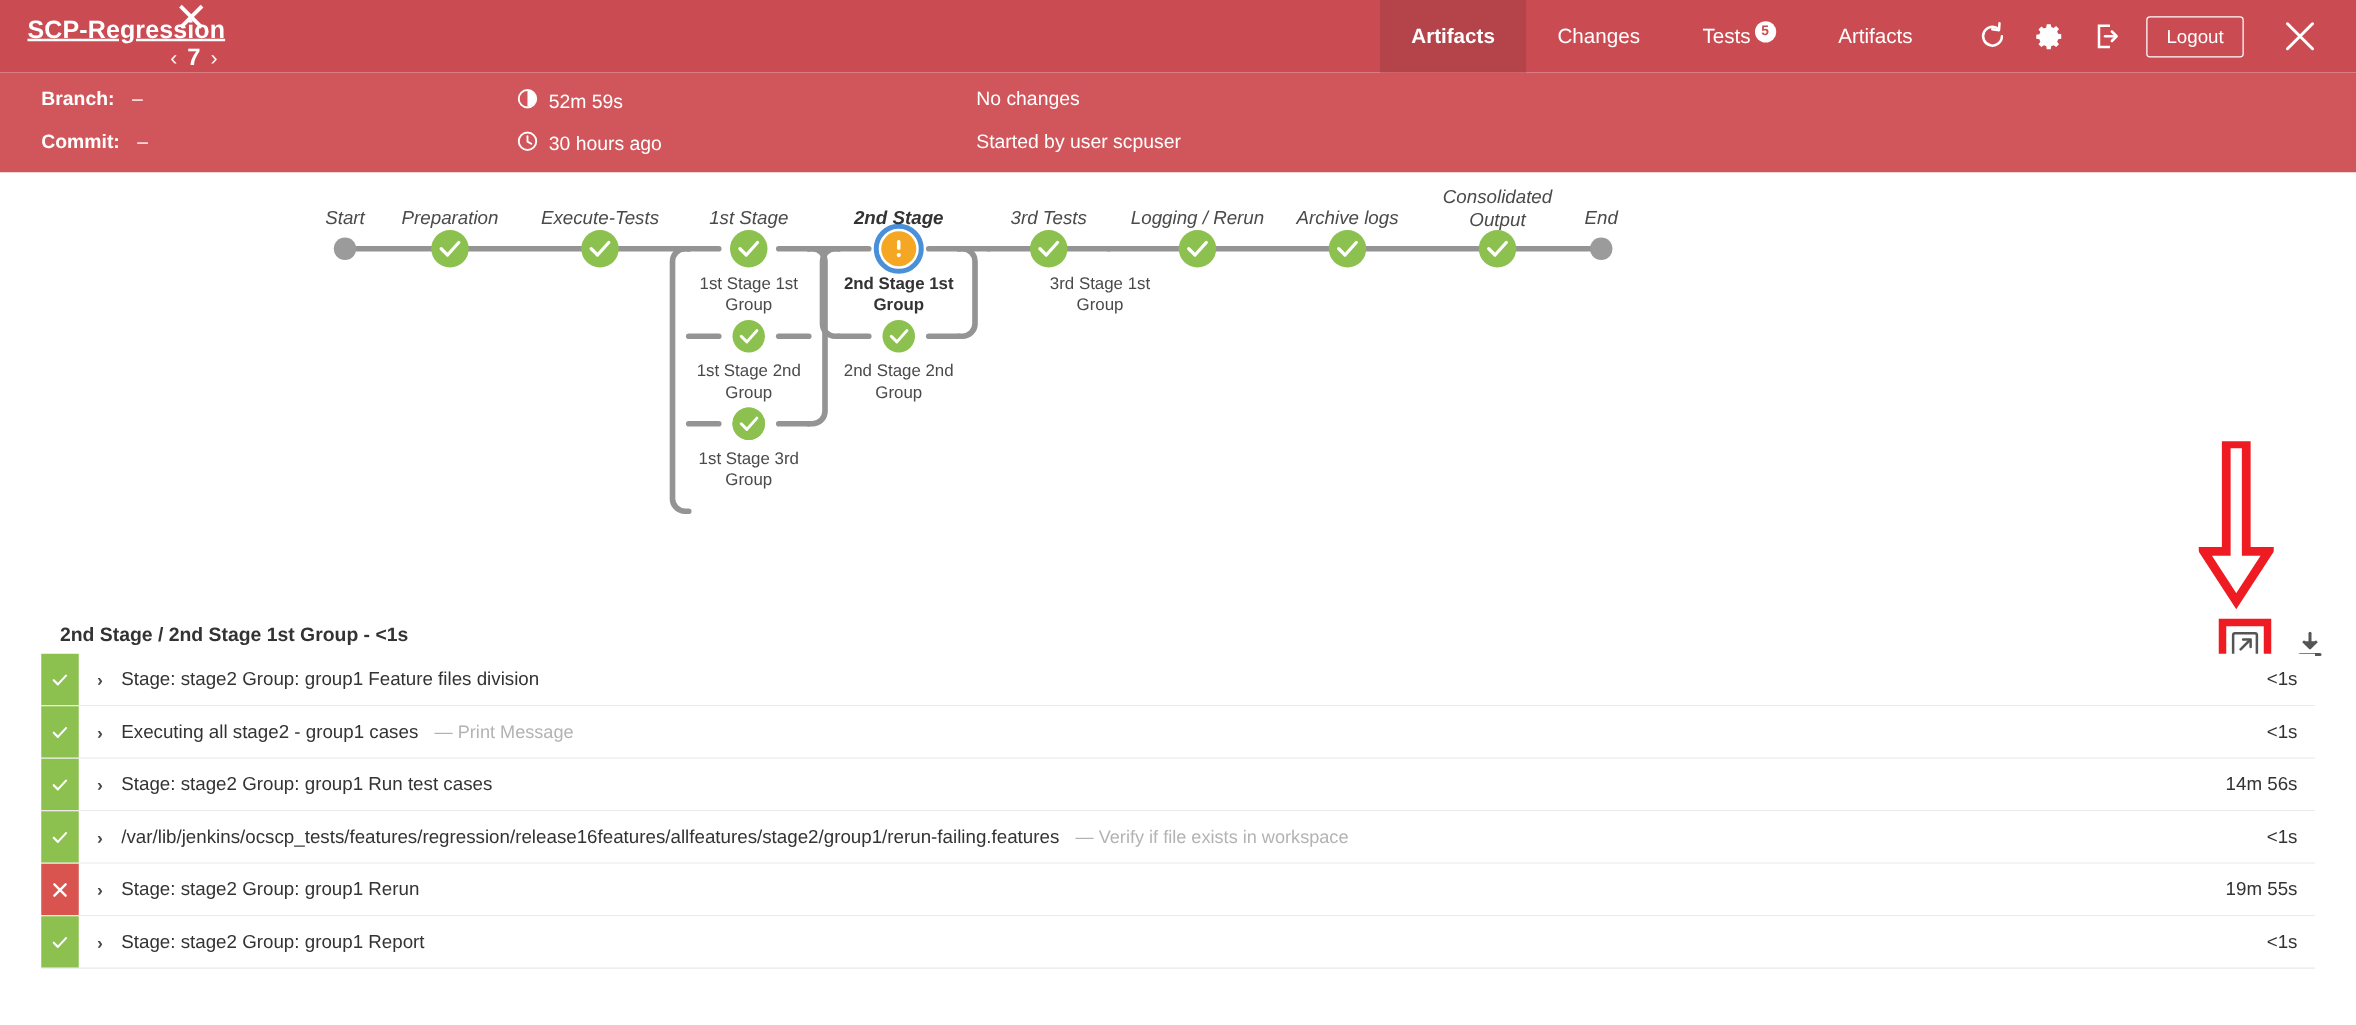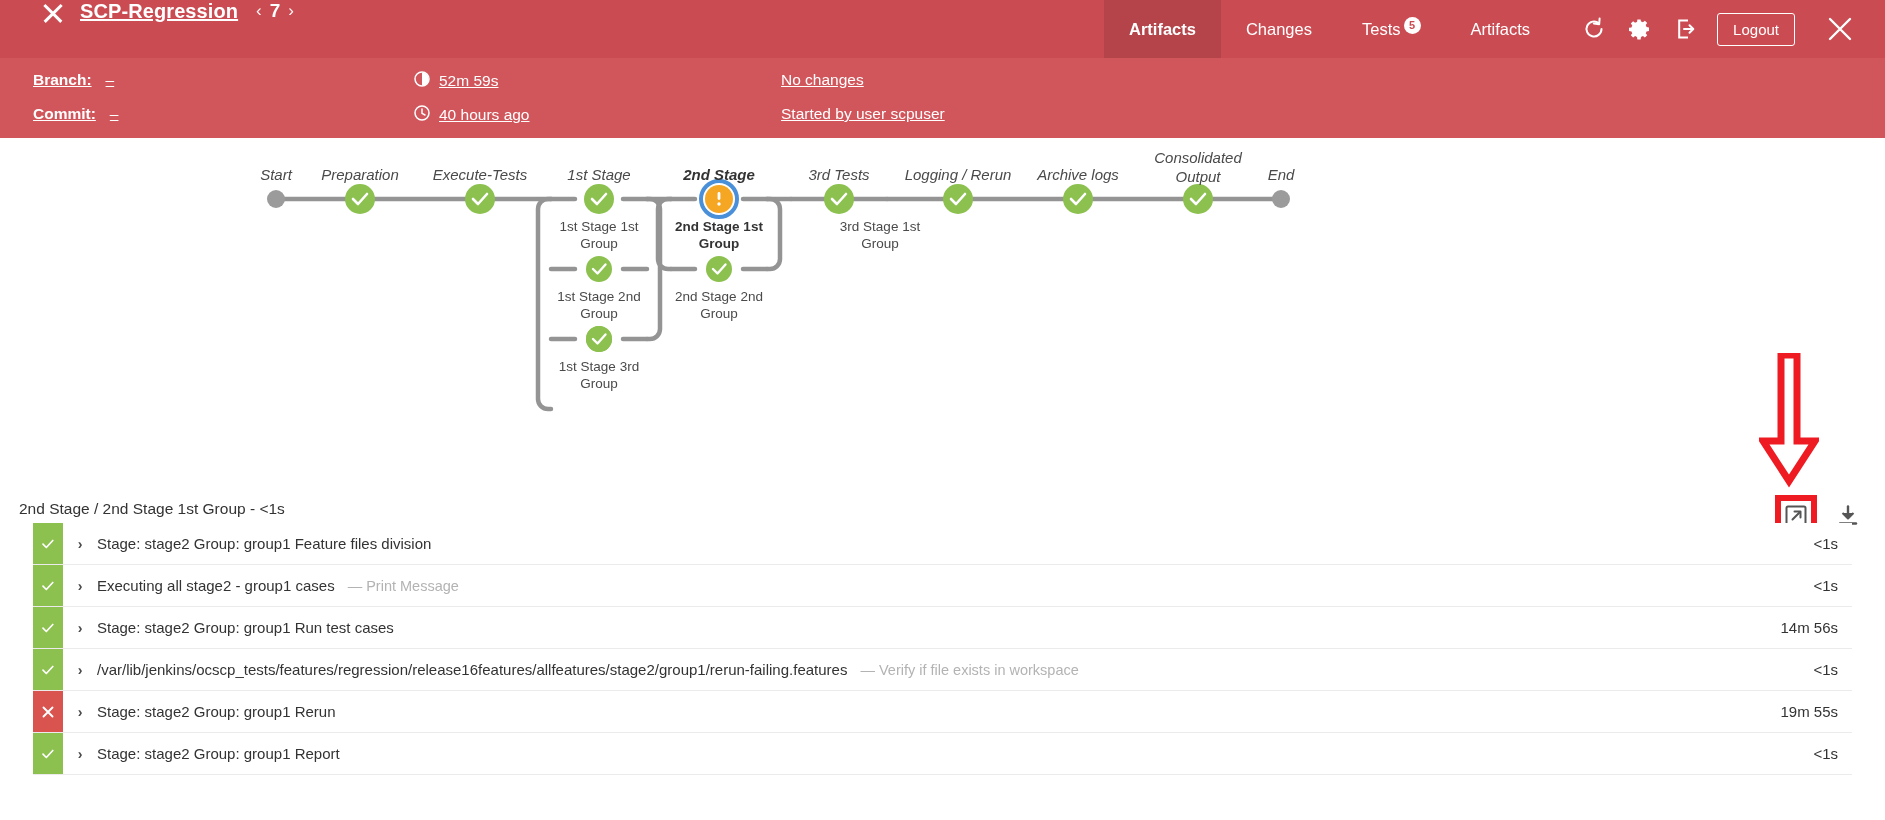--- a/index.html
+++ b/index.html
@@ -11,21 +11,21 @@
     overflow:hidden;
     position:relative;
   }
 
   
   .topbar{
     position:absolute;left:0;top:0;width:1885px;height:58px;
     background:#cb4b52;
     display:flex;align-items:center;
   }
-  .topbar-left{display:flex;align-items:flex-start;height:58px;padding-left:40px;}
+  .topbar-left{display:flex;align-items:flex-end;height:58px;padding-left:22px;flex-direction:column;}
   .close-x{
     width:26px;height:26px;position:relative;cursor:pointer;margin-right:14px;
   }
   .close-x:before,.close-x:after{
     content:"";position:absolute;left:1px;top:12px;width:24px;height:2.6px;background:#fff;
   }
   .close-x:before{transform:rotate(45deg);}
   .close-x:after{transform:rotate(-45deg);}
   .job-name{
     color:#fff;font-size:20px;font-weight:bold;text-decoration:underline;
@@ -56,21 +56,21 @@
   .logout-btn{
     border:1.6px solid #fff;color:#fff;font-size:15px;border-radius:3px;
     padding:7px 15px;margin:0 22px 0 8px;cursor:pointer;
   }
 
   
   .infobar{
     position:absolute;left:0;top:58px;width:1885px;height:80px;
     background:#d1565c;color:#fff;
   }
-  .infobar .col{position:absolute;text-decoration:underline;}
+  .infobar .col{position:absolute;}
   .infobar .row1{top:13px;}
   .infobar .row2{top:47px;}
   .c1{left:33px;font-size:15.5px;}
   .c1 b{font-weight:bold;}
   .c1 .dash{margin-left:14px;}
   .c2{left:414px;font-size:15.5px;display:flex;align-items:center;gap:9px;}
   .c3{left:781px;font-size:15.5px;}
 
   
   .graph{position:absolute;left:0;top:138px;width:1885px;height:350px;background:#fff;}
@@ -81,21 +81,21 @@
   }
   .node-label.bold{font-weight:bold;color:#333;}
   .sub-label{
     position:absolute;font-size:13.5px;color:#4a4a4a;text-align:center;
     transform:translateX(-50%);line-height:17px;width:120px;
   }
   .sub-label.bold{font-weight:bold;color:#333;}
 
   
   .log-header{
-    position:absolute;left:19px;top:500px;font-size:15.5px;font-weight:normal;color:#333;
+    position:absolute;left:48px;top:500px;font-size:15.5px;font-weight:bold;color:#333;
   }
   .actions{
     position:absolute;right:26px;top:495px;display:flex;align-items:center;gap:20px;
   }
   .act-icon{cursor:pointer;display:flex;align-items:center;justify-content:center;}
   .act-icon.boxed{
     border:6px solid #ee1c22;padding:3px;
   }
 
   .rows{position:absolute;left:33px;top:523px;width:1819px;}
@@ -205,21 +205,21 @@
     </span>
     <span>52m 59s</span>
   </div>
   <div class="col c2 row2">
     <span>
       <svg width="16" height="16" viewBox="0 0 16 16">
           <circle cx="8" cy="8" r="7" fill="none" stroke="#fff" stroke-width="1.5"></circle>
           <path d="M8 4v4.3l3 1.7" fill="none" stroke="#fff" stroke-width="1.5" stroke-linecap="round"></path>
         </svg>
     </span>
-    <span>40 hours ago</span>
+    <span>30 hours ago</span>
   </div>
 
   <div class="col c3 row1">No changes</div>
   <div class="col c3 row2">Started by user scpuser</div>
 </div>
 
 <div class="graph">
   <svg width="1885" height="350">
     <g stroke="#949494" stroke-width="4.5" fill="none" stroke-linecap="round">
 

